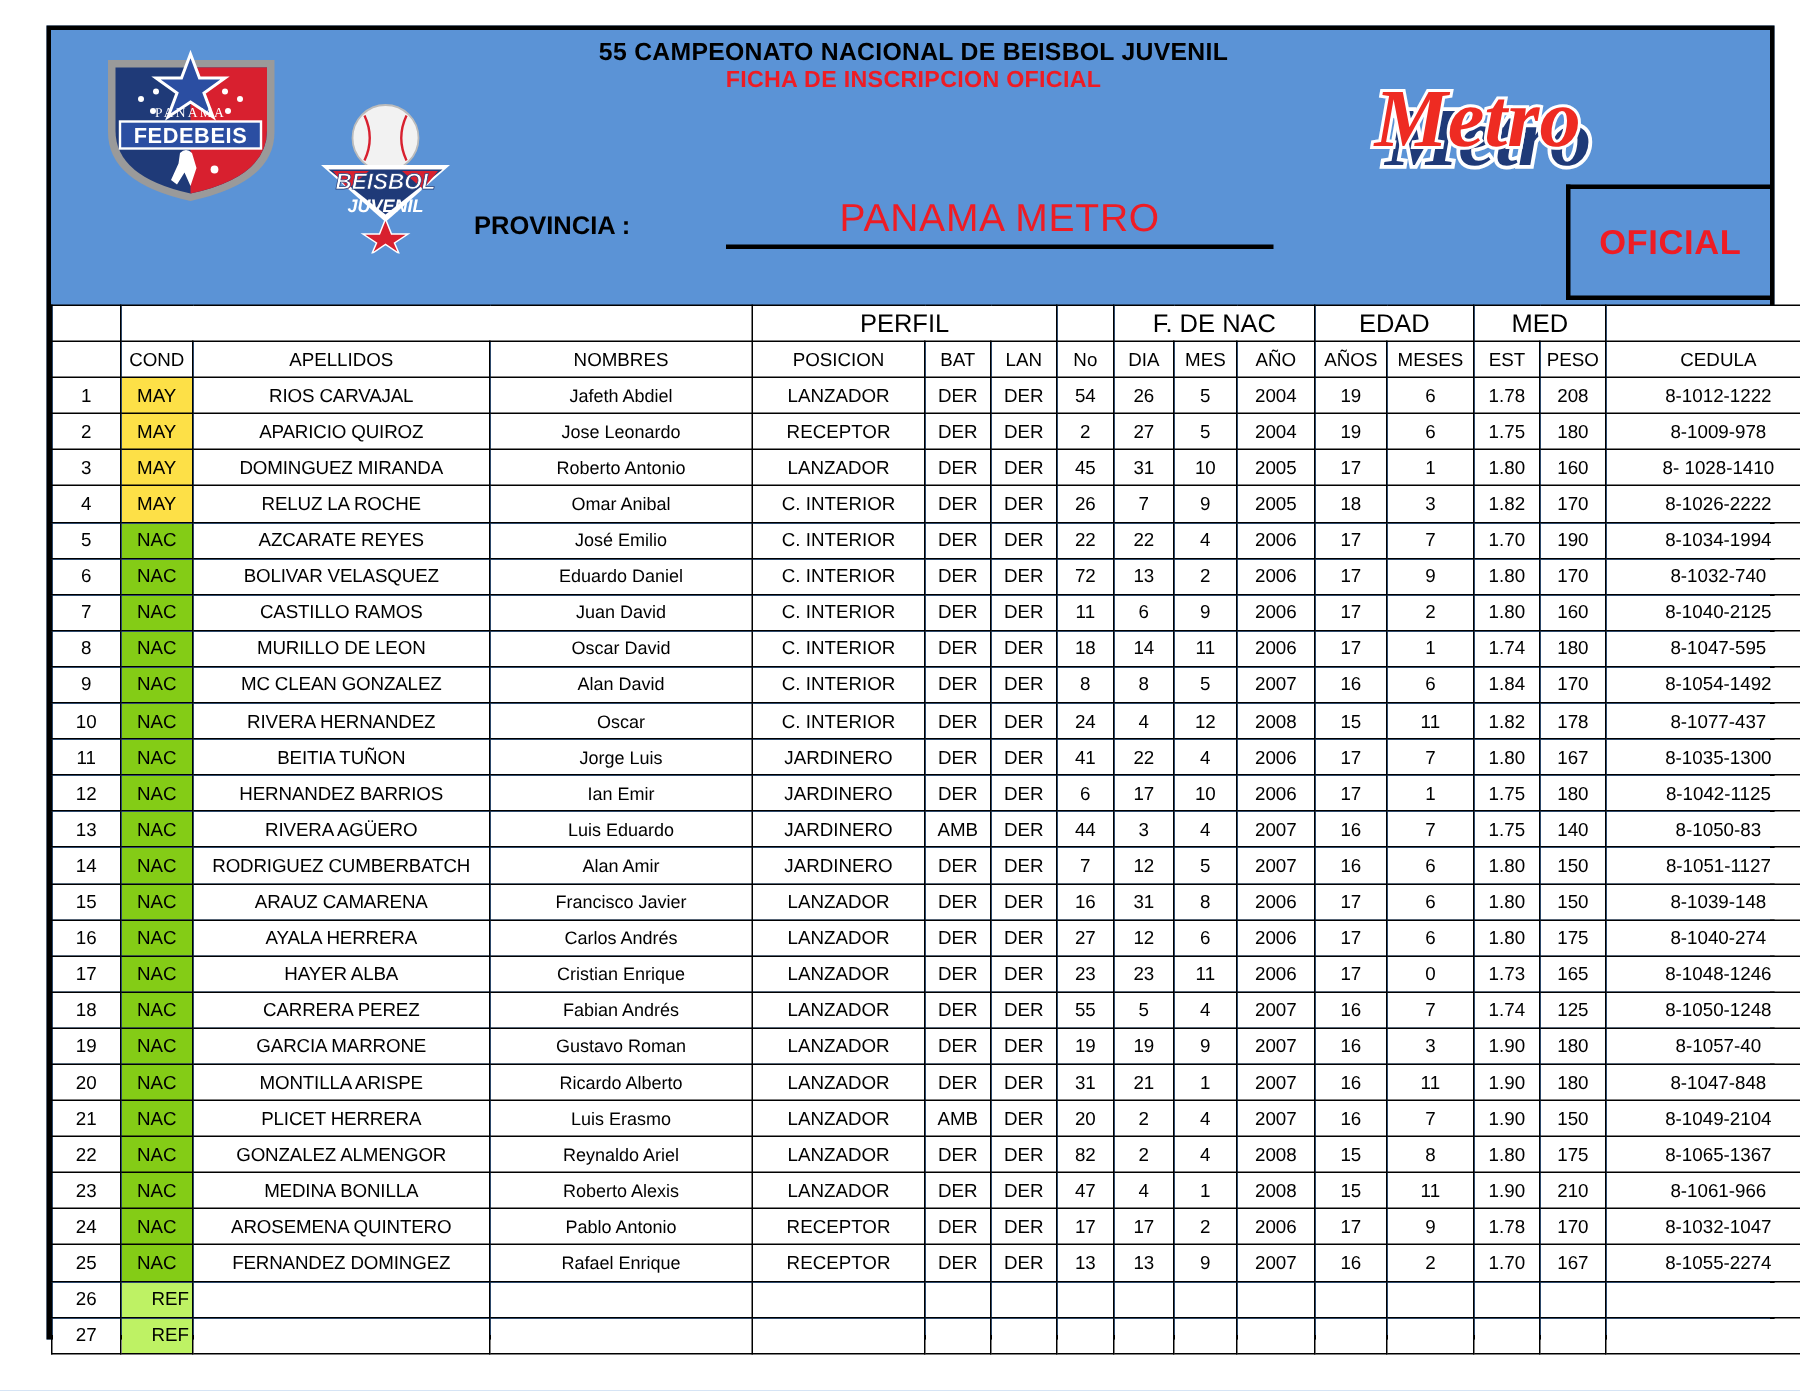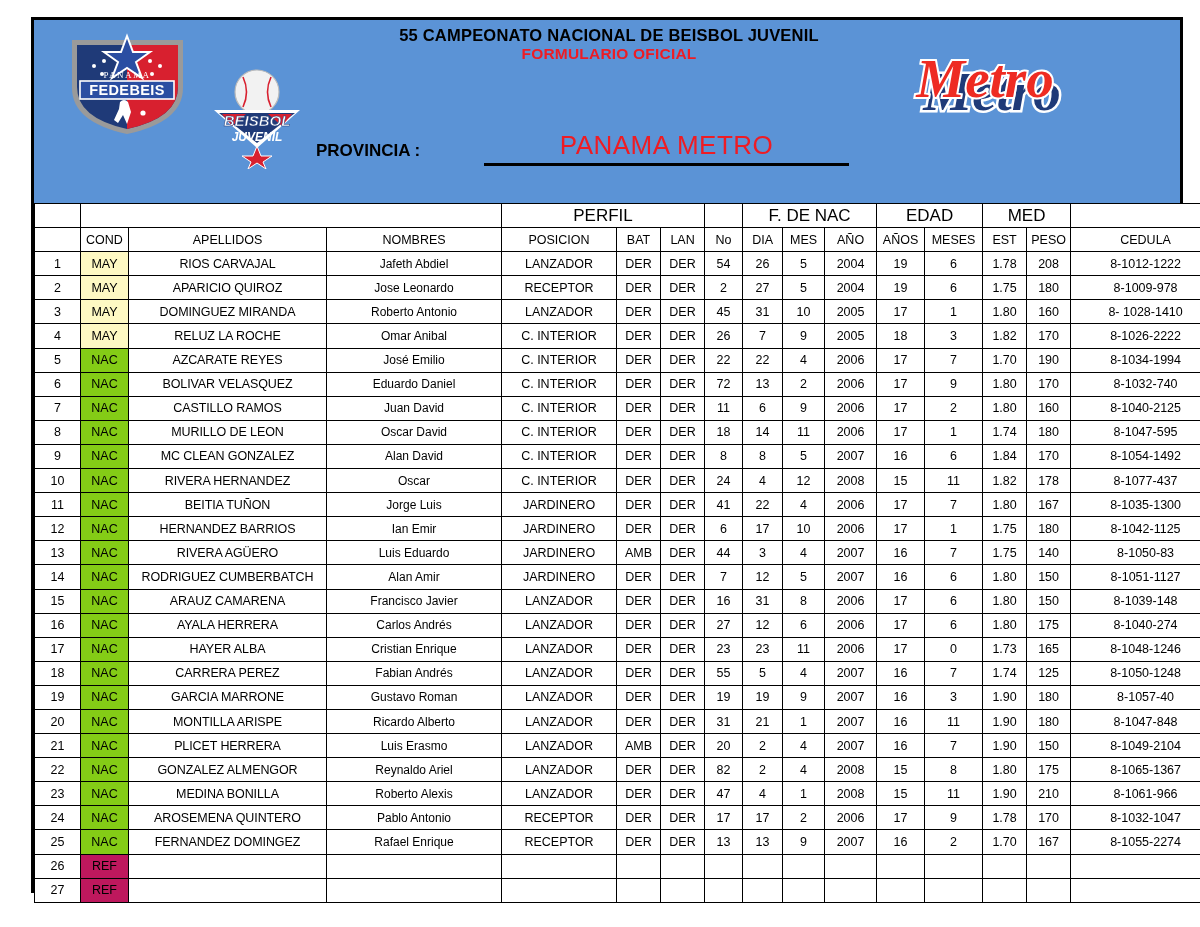--- a/index.html
+++ b/index.html
@@ -99,23 +99,23 @@
     font-size: 17px;
     height: 22px;
   }
   th.colhead {
     font-weight: bold;
     font-size: 12.5px;
     height: 25px;
   }
   td.rownum { font-size: 12.5px; }
   td.cond   { font-weight: bold; font-size: 12.5px; }
-  td.cond.may { background: #fef9c3; margin-top: 46px; }
+  td.cond.may { background: #fde047; margin-top: 46px; }
   td.cond.nac { background: #84cc16; }
-  td.cond.ref { background: #be185d; }
+  td.cond.ref { background: #bef264; text-align: right; }
   td.apellidos {
     text-align: left; font-weight: bold; padding-left: 5px;
     font-size: 12.5px; letter-spacing: -.1px;
   }
   td.nombres {
     text-align: left; padding-left: 5px; font-size: 12px;
   }
   td.pos { font-size: 12.5px; }
 
   
@@ -171,28 +171,31 @@
 
     <div class="logo" id="metro-logo">
       <svg viewBox="0 0 228 80" width="228" height="80">
         <text x="114" y="56" font-family="Liberation Serif, serif" font-style="italic" font-weight="bold" font-size="55" fill="#1F3A78" text-anchor="middle" stroke="#ffffff" stroke-width="5" paint-order="stroke" transform="translate(7,9)">Metro</text>
         <text x="114" y="52" font-family="Liberation Serif, serif" font-style="italic" font-weight="bold" font-size="55" fill="#EE2B22" text-anchor="middle" stroke="#ffffff" stroke-width="4" paint-order="stroke">Metro</text>
       </svg>
     </div>
 
     <div class="titles">
       <div class="t-line t2">55 CAMPEONATO NACIONAL DE BEISBOL JUVENIL</div>
-      <div class="t-line t4">FORMULARIO OFICIAL</div>
+      <div class="t-line t3">FICHA DE INSCRIPCION OFICIAL</div>
     </div>
 
     <div id="provincia-label">PROVINCIA :</div>
     <div id="provincia-value-wrap">
       <span id="provincia-value">PANAMA METRO</span>
     </div>
 
+    <div id="oficial-box">
+      <span id="oficial-text">OFICIAL</span>
+    </div>
   </div>
 
   <div id="table-wrap">
     <table class="grid">
       <colgroup>
         <col style="width:46px">
         <col style="width:48px">
         <col style="width:198px">
         <col style="width:175px">
         <col style="width:115px">

